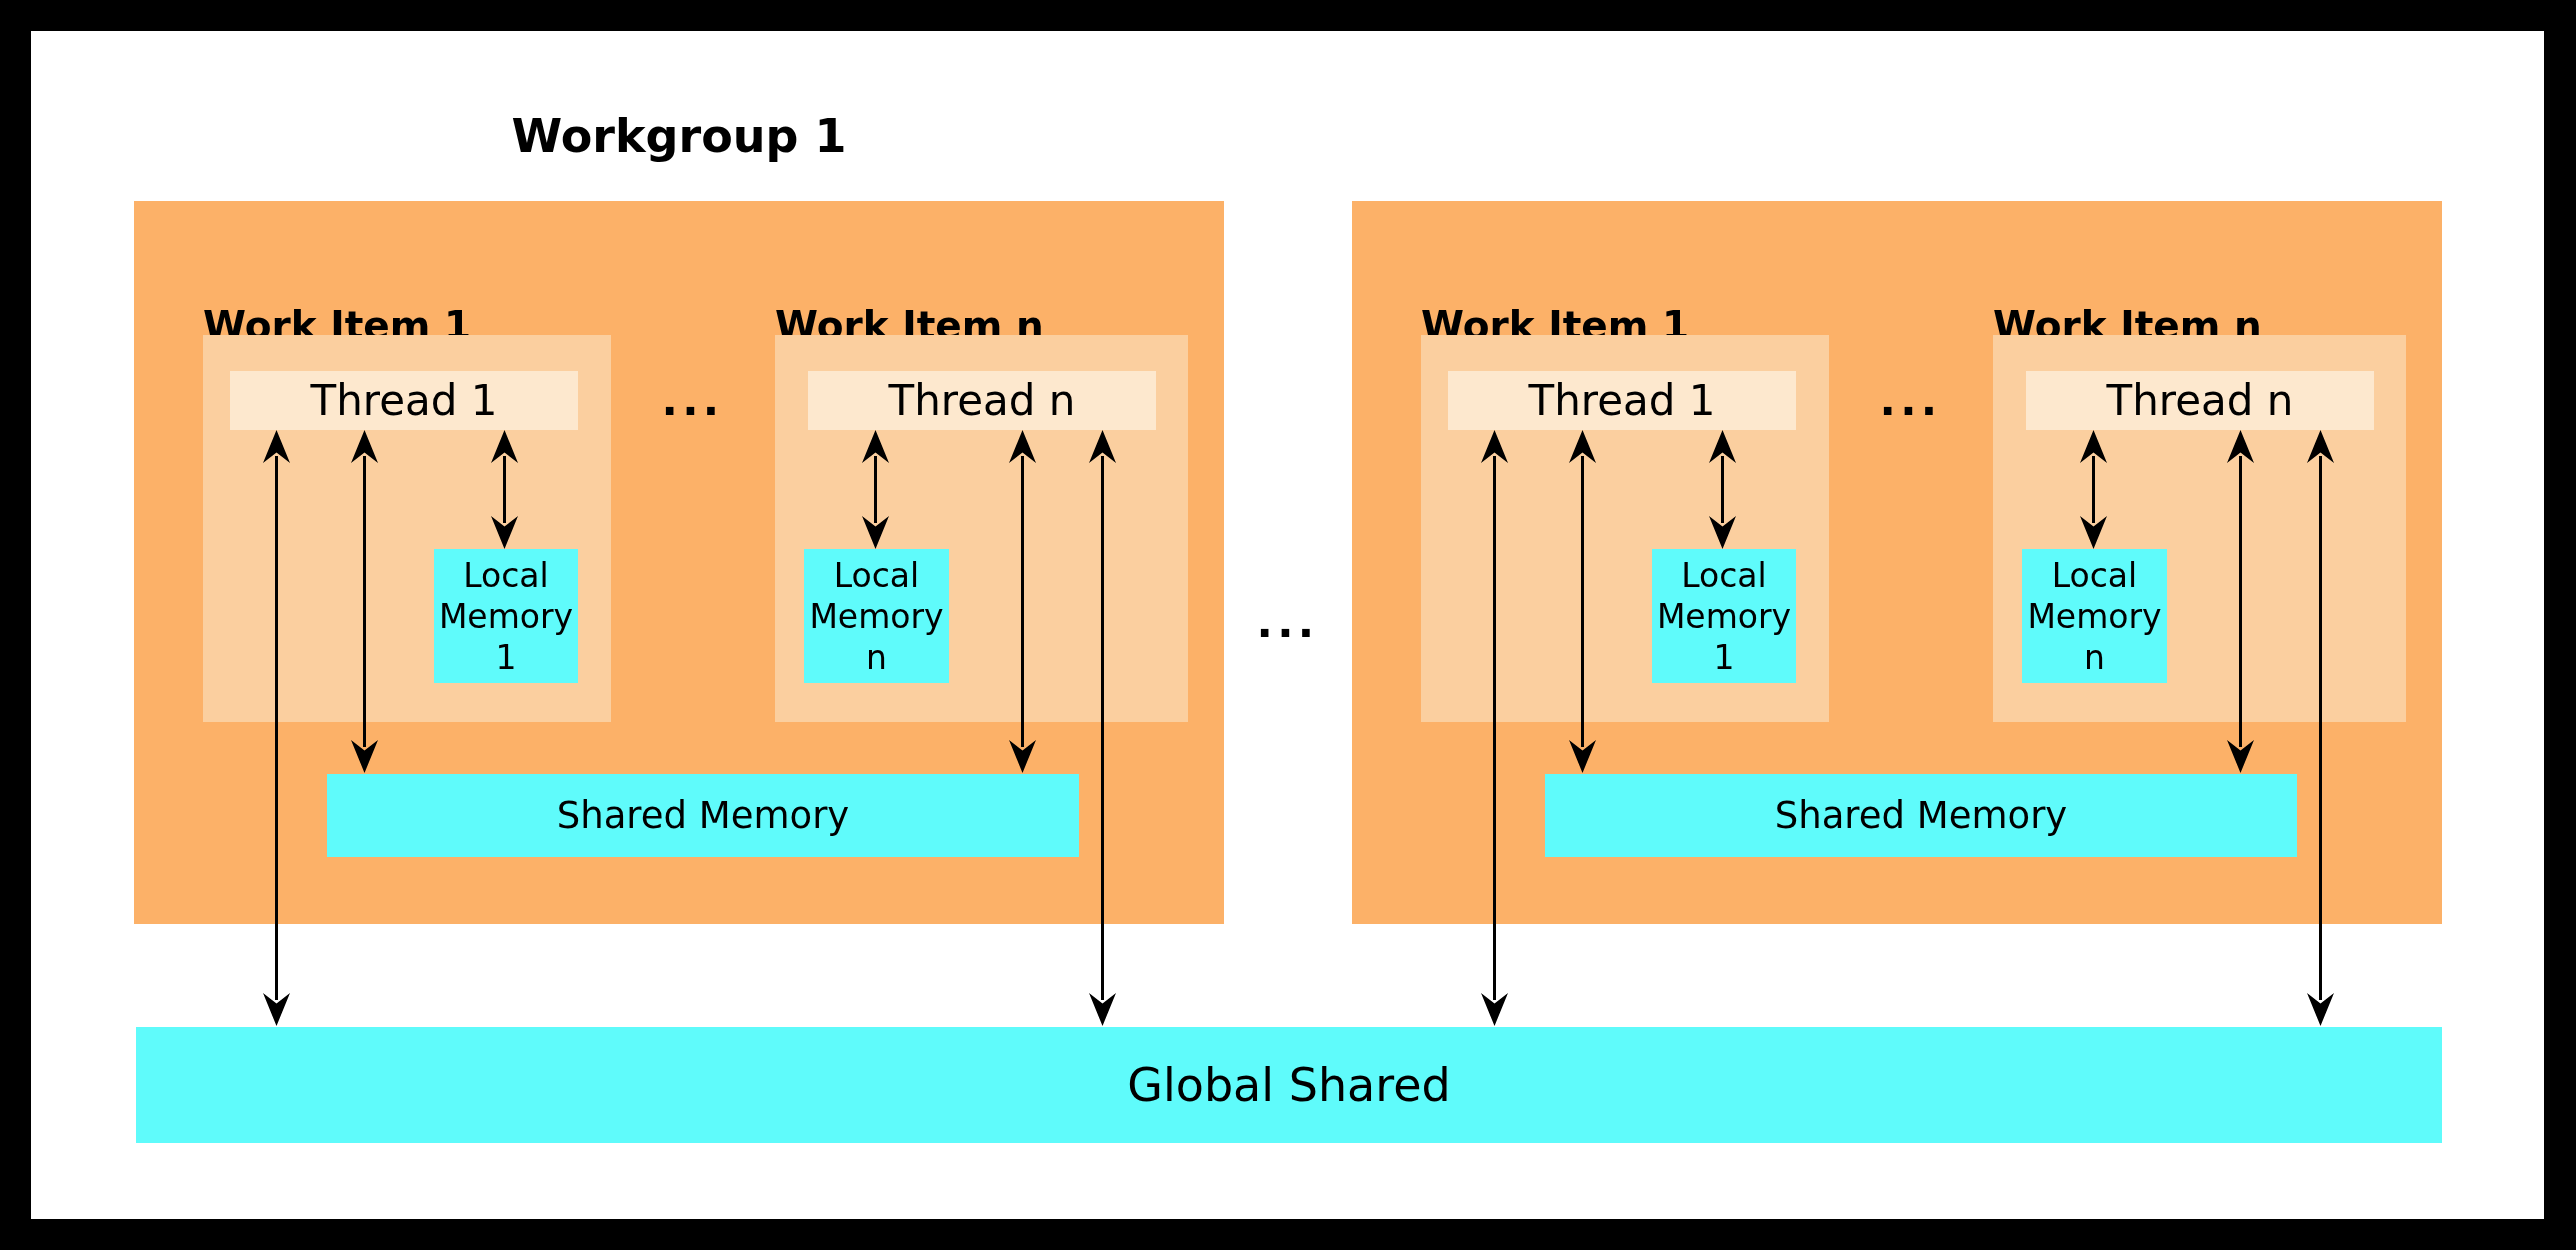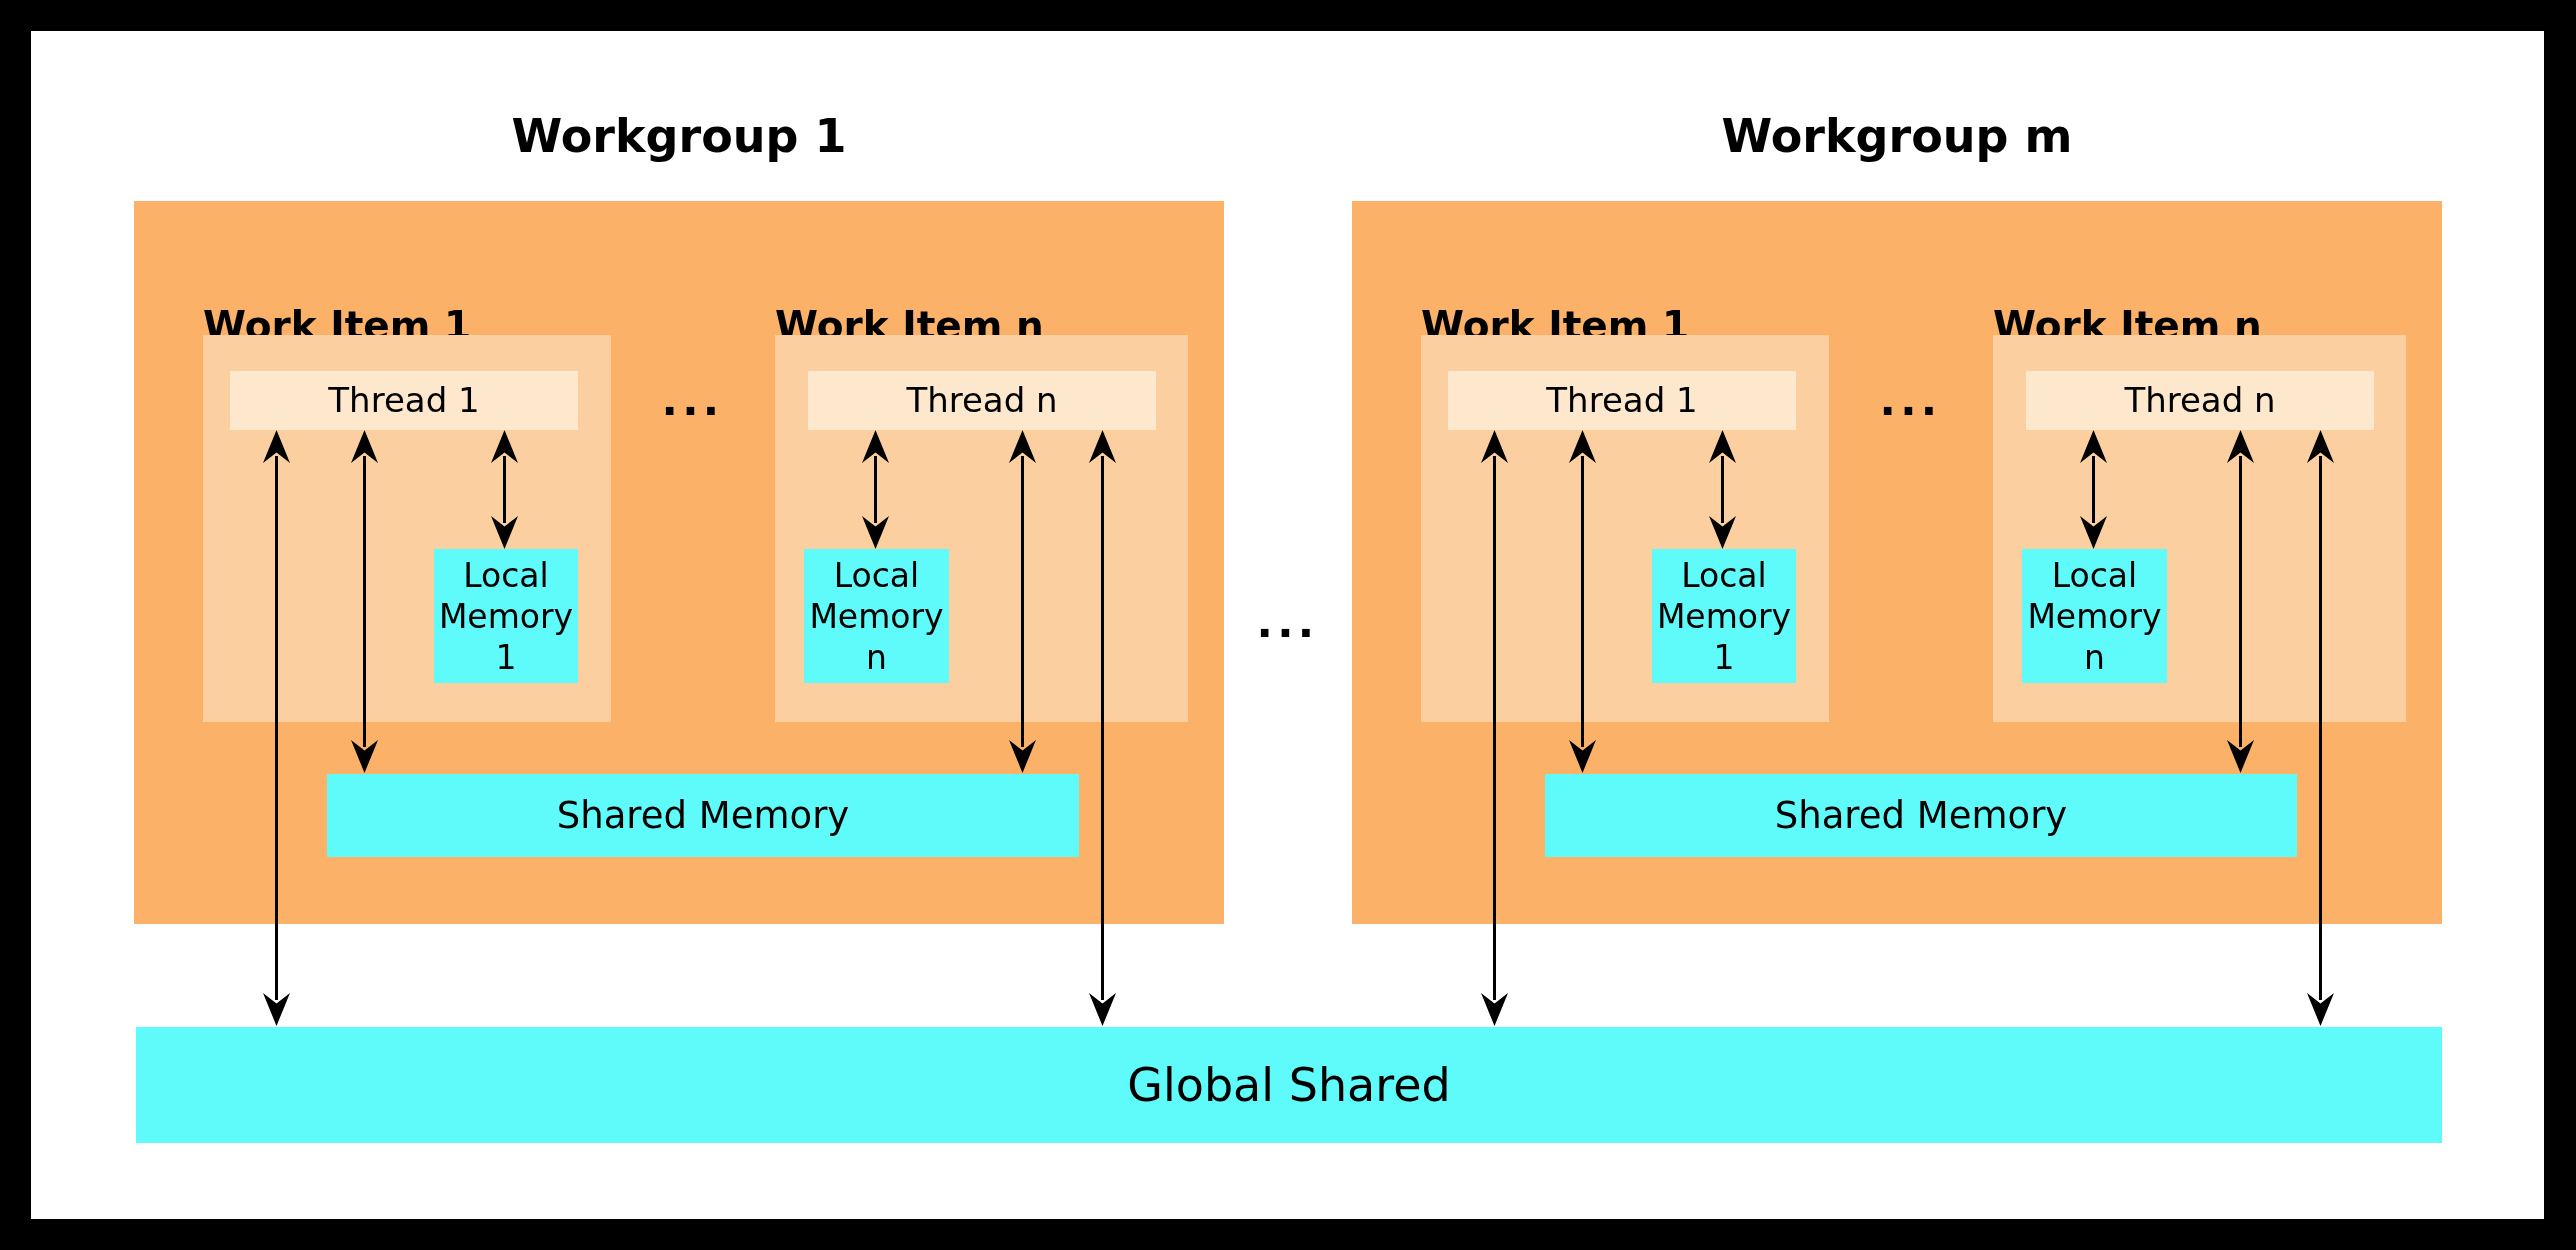--- a/index.html
+++ b/index.html
@@ -7,21 +7,21 @@
           font-family:"DejaVu Sans","Liberation Sans",sans-serif;color:var(--text,#000);
           overflow:hidden;}
   .page{position:absolute;left:31px;top:31px;width:2513px;height:1188px;background:var(--background,#fff);}
   .wg-title{position:absolute;top:106px;height:60px;line-height:60px;text-align:center;
             font-size:46px;font-weight:bold;}
   .workgroup{position:absolute;top:201px;width:1090px;height:723px;background:var(--workgroup_fill,#fcb168);}
   .wi-title{position:absolute;top:61px;height:44px;line-height:44px;
             font-size:39px;font-weight:bold;margin-top:42px;}
   .wi-box{position:absolute;top:134px;height:387px;background:var(--work_item_fill,#fbcf9f);}
   .thread{position:absolute;top:170px;height:59px;background:var(--thread_fill,#fde8ce);
-          text-align:center;line-height:59px;font-size:34px;}
+          text-align:center;line-height:59px;font-size:42px;}
   .localmem{position:absolute;top:348px;height:134px;background:var(--memory_fill,#5ffbfb);
             text-align:center;font-size:33px;line-height:41px;white-space:pre-line;
             display:flex;align-items:center;justify-content:center;}
   .sharedmem{position:absolute;left:193px;top:573px;width:752px;height:83px;
              background:var(--memory_fill,#5ffbfb);text-align:center;line-height:83px;font-size:37px;}
   .globalmem{position:absolute;left:136px;top:1027px;width:2306px;height:116px;
              background:var(--memory_fill,#5ffbfb);text-align:center;line-height:116px;font-size:46px;}
   .dots{position:absolute;font-weight:bold;font-size:43px;text-align:center;letter-spacing:4.3px;}
   .arrow{position:absolute;width:27px;}
   .arrow .line{position:absolute;left:12px;width:2.9px;top:26px;bottom:26px;background:var(--arrow,#000);}
@@ -29,21 +29,20 @@
   .arrow .ah.up{top:0;clip-path:polygon(50% 0,100% 100%,50% 68%,0 100%);}
   .arrow .ah.down{bottom:0;clip-path:polygon(50% 100%,100% 0,50% 32%,0 0);}
 </style>
 </head>
 <body>
 
 <div class="canvas" style="--frame: #000000; --background: #ffffff; --workgroup_fill: #fcb168; --work_item_fill: #fbcf9f; --thread_fill: #fde8ce; --memory_fill: #5ffbfb; --arrow: #000000; --text: #000000;">
   <div class="page"></div>
 
   <div class="wg-title" style="left:134px;width:1090px;">Workgroup 1</div>
-  <div class="wg-title" style="left:1352px;width:1090px;">Workgroup m</div>
 
   <div class="workgroup" style="left:134px;">
     <div class="wi-title" style="left:69px;width:408px;">Work Item 1</div>
     <div class="wi-title" style="left:641px;width:413px;">Work Item n</div>
 
     <div class="wi-box" style="left:69px;width:408px;"></div>
     <div class="wi-box" style="left:641px;width:413px;"></div>
 
     <div class="thread" style="left:96px;width:348px;">Thread 1</div>
     <div class="thread" style="left:674px;width:348px;">Thread n</div>

